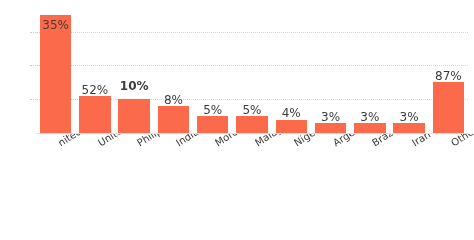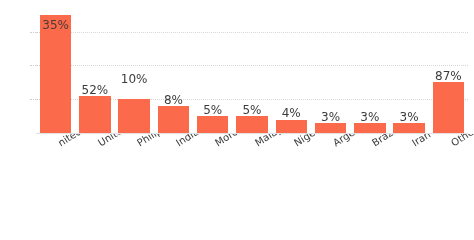--- a/index.html
+++ b/index.html
@@ -128,21 +128,21 @@
         <div class="bar" title="Malaysia 5%" style="left: 236.291px; width: 31.4182px; height: 16.8919px; background: rgb(251, 106, 74);"></div>
         <div class="bar" title="Nigeria 4%" style="left: 275.564px; width: 31.4182px; height: 13.5135px; background: rgb(251, 106, 74);"></div>
         <div class="bar" title="Argentina 3%" style="left: 314.836px; width: 31.4182px; height: 10.1351px; background: rgb(251, 106, 74);"></div>
         <div class="bar" title="Brazil 3%" style="left: 354.109px; width: 31.4182px; height: 10.1351px; background: rgb(251, 106, 74);"></div>
         <div class="bar" title="Iran 3%" style="left: 393.382px; width: 31.4182px; height: 10.1351px; background: rgb(251, 106, 74);"></div>
         <div class="bar" title="Other 15%" style="left: 432.655px; width: 31.4182px; height: 50.6757px; background: rgb(251, 106, 74);"></div>
       </div>
     <div id="valuelabels-layer">
         <div class="value-label inside" style="left: 33.9273px; width: 43.4182px; top: 17.7568px;">35%</div>
         <div class="value-label" style="left: 73.2px; width: 43.4182px; top: 82.8378px;">52%</div>
-        <div class="value-label" style="left: 112.473px; width: 43.4182px; top: 72px;">10%</div>
+        <div class="value-label" style="left: 112.473px; width: 43.4182px; top: 79px; font-weight: bold;">10%</div>
         <div class="value-label" style="left: 151.745px; width: 43.4182px; top: 92.973px;">8%</div>
         <div class="value-label" style="left: 191.018px; width: 43.4182px; top: 103.108px;">5%</div>
         <div class="value-label" style="left: 230.291px; width: 43.4182px; top: 103.108px;">5%</div>
         <div class="value-label" style="left: 269.564px; width: 43.4182px; top: 106.486px;">4%</div>
         <div class="value-label" style="left: 308.836px; width: 43.4182px; top: 109.865px;">3%</div>
         <div class="value-label" style="left: 348.109px; width: 43.4182px; top: 109.865px;">3%</div>
         <div class="value-label" style="left: 387.382px; width: 43.4182px; top: 109.865px;">3%</div>
         <div class="value-label" style="left: 426.655px; width: 43.4182px; top: 69.3243px;">87%</div>
       </div>
 

